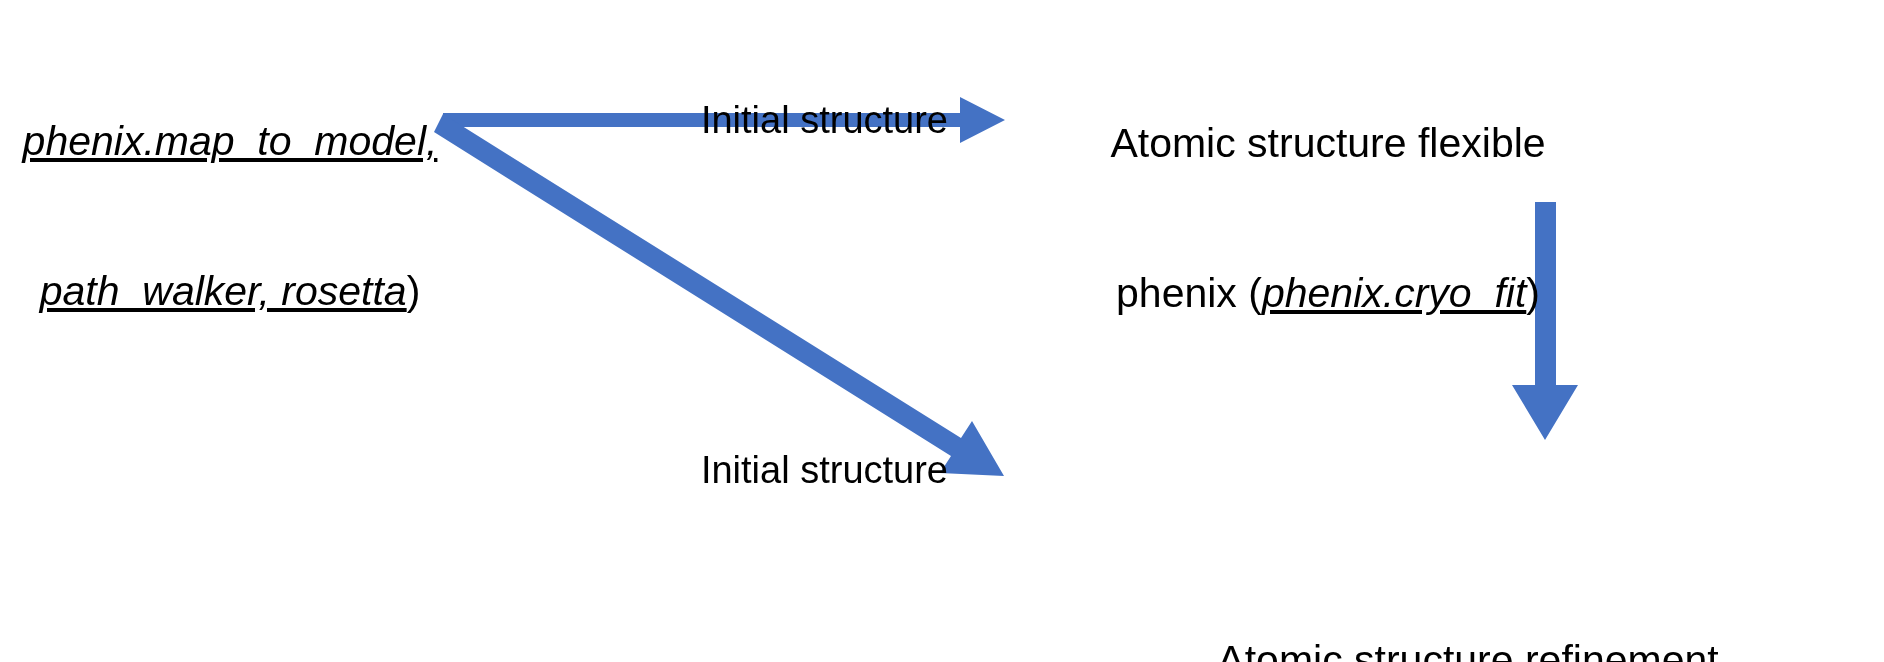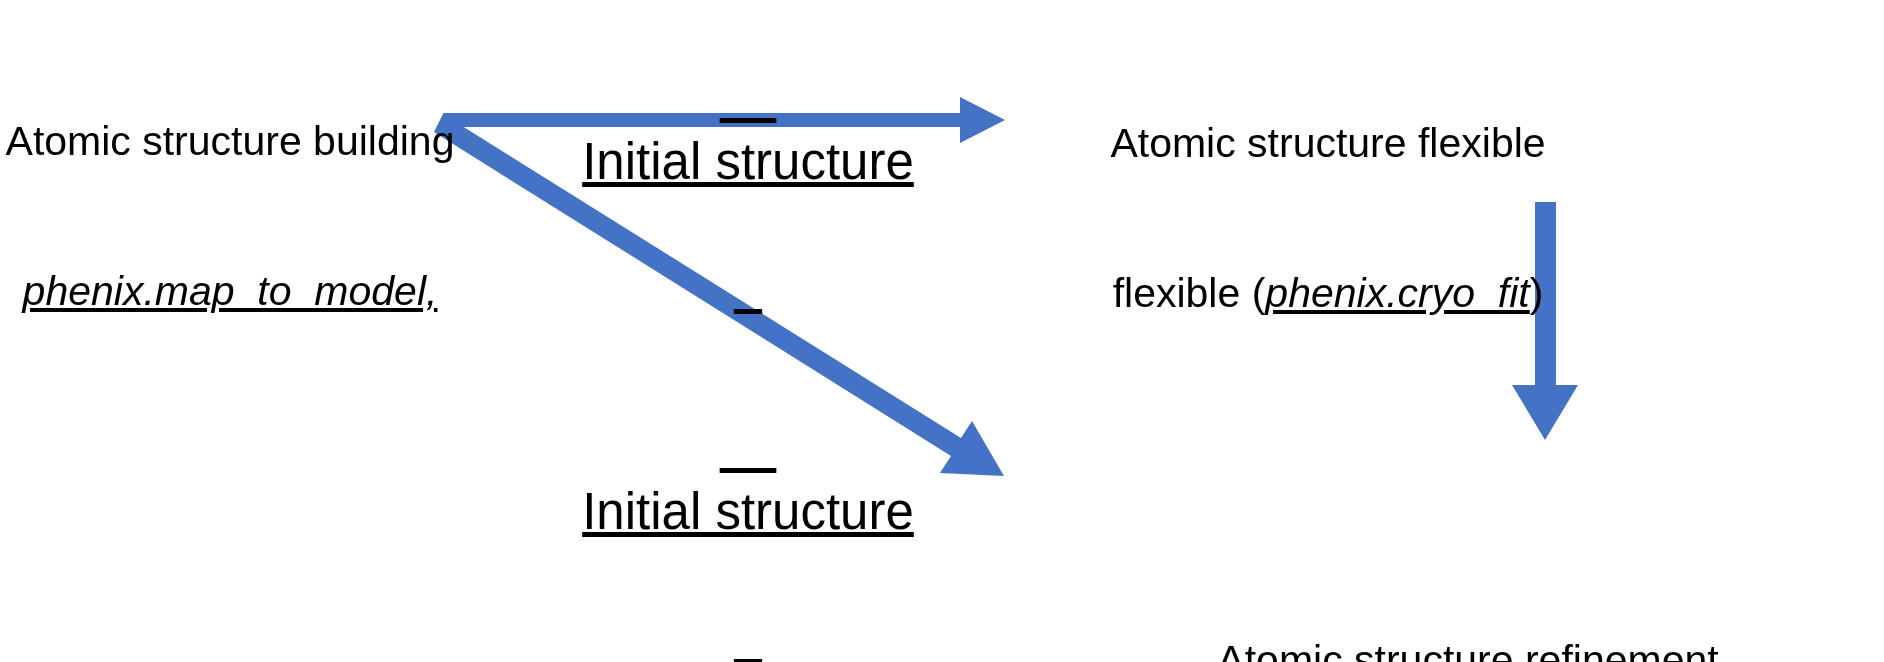--- a/index.html
+++ b/index.html
@@ -23,26 +23,25 @@
     font-size: 41px;
     color: #000000;
     white-space: pre;
   }
   .node .ital {
     font-style: italic;
     text-decoration: underline;
   }
   .edge-label {
     position: absolute;
-    text-align: center;
+    text-align: right;
     line-height: 1.25;
-    font-size: 51px;
+    font-size: 38px;
     color: #000000;
     white-space: pre;
-    text-decoration: underline;
   }
   .line {
     display: block;
   }
 
   
   #node-building {
     left: 0px;
     top: 16px;
     width: 460px;
@@ -100,35 +99,35 @@
                L 951 456
                L 434 132 Z" fill="#4472C4"></path>
     </g>
 
     <g>
       <path d="M 1535 202 L 1556 202 L 1556 385 L 1578 385 L 1545 440 L 1512 385 L 1535 385 Z" fill="#4472C4"></path>
     </g>
   </svg>
 
   <div class="node" id="node-building">
-    <span class="line">Atomic structure building</span>
     <span class="line ital">phenix.map_to_model,</span>
+    <span class="line"><span class="ital">path_walker, rosetta</span><span>)</span></span>
   </div>
 
   <div class="edge-label" id="label-different">
     <span class="line">Initial structure</span>
   </div>
 
   <div class="edge-label" id="label-similar">
     <span class="line">Initial structure</span>
   </div>
 
   <div class="node" id="node-flexible-fitting">
     <span class="line">Atomic structure flexible</span>
-    <span class="line"><span>flexible (</span><span class="ital">phenix.cryo_fit</span><span>)</span></span>
+    <span class="line"><span>phenix (</span><span class="ital">phenix.cryo_fit</span><span>)</span></span>
   </div>
 
   <div class="node" id="node-refinement">
     <span class="line">Atomic structure refinement</span>
     
   </div>
 
 </div>
 
 </body></html>

